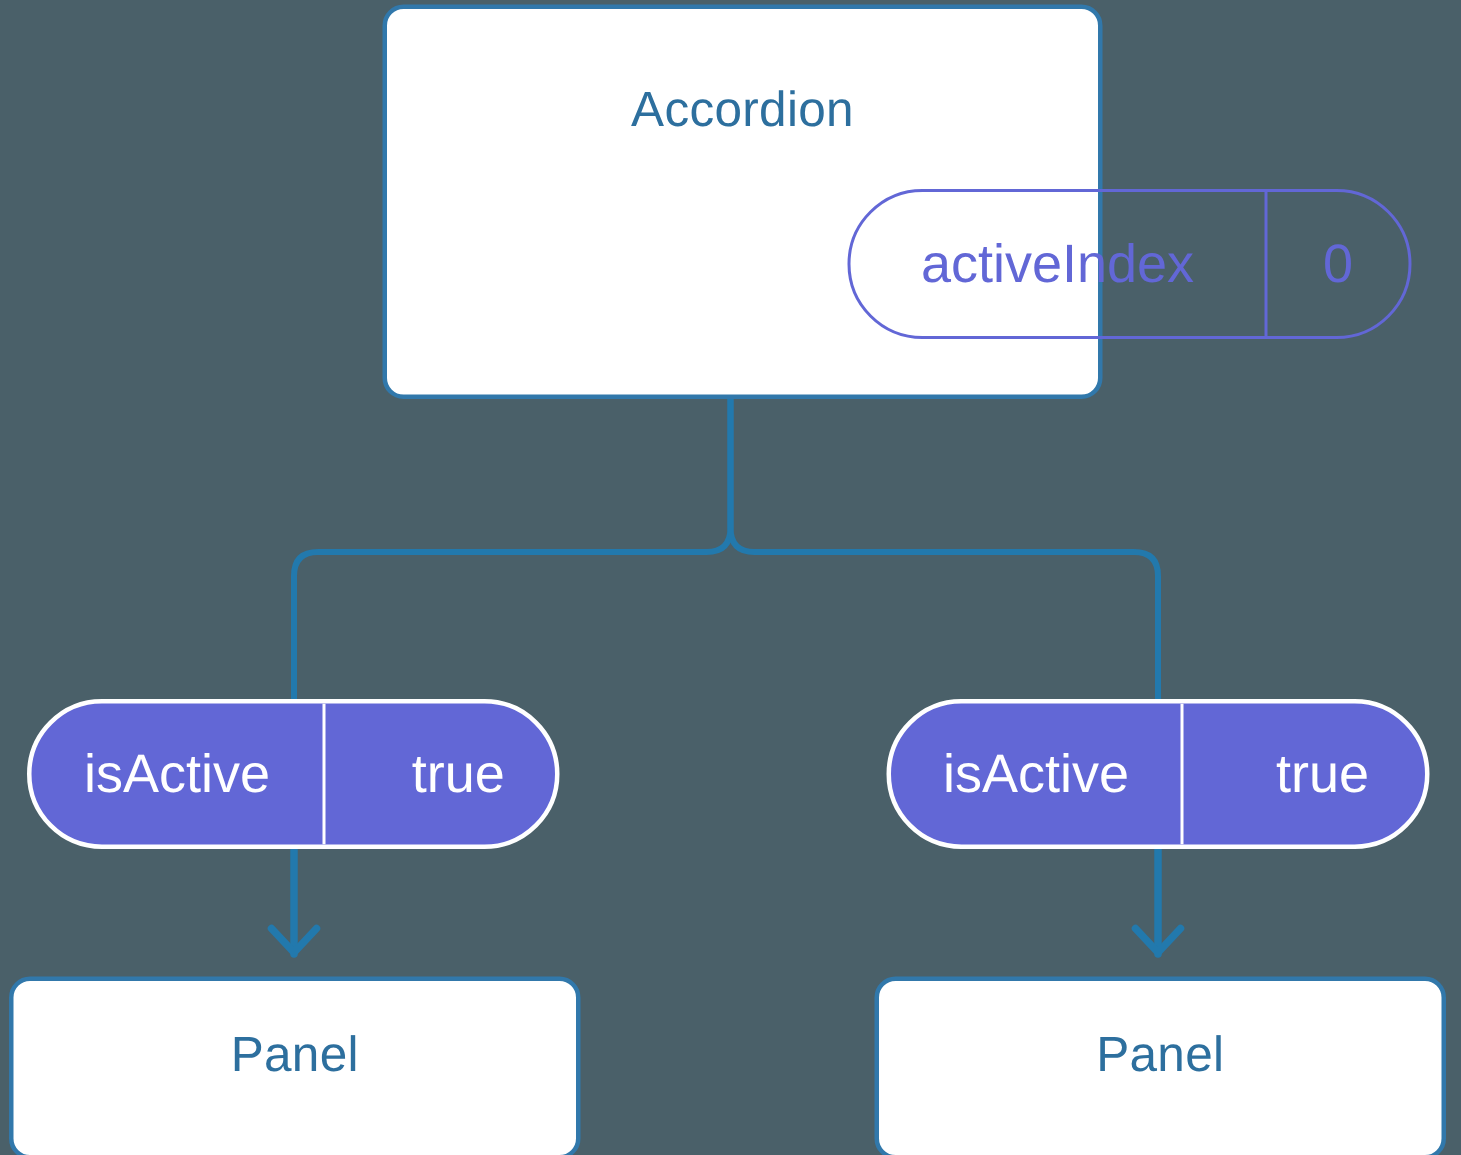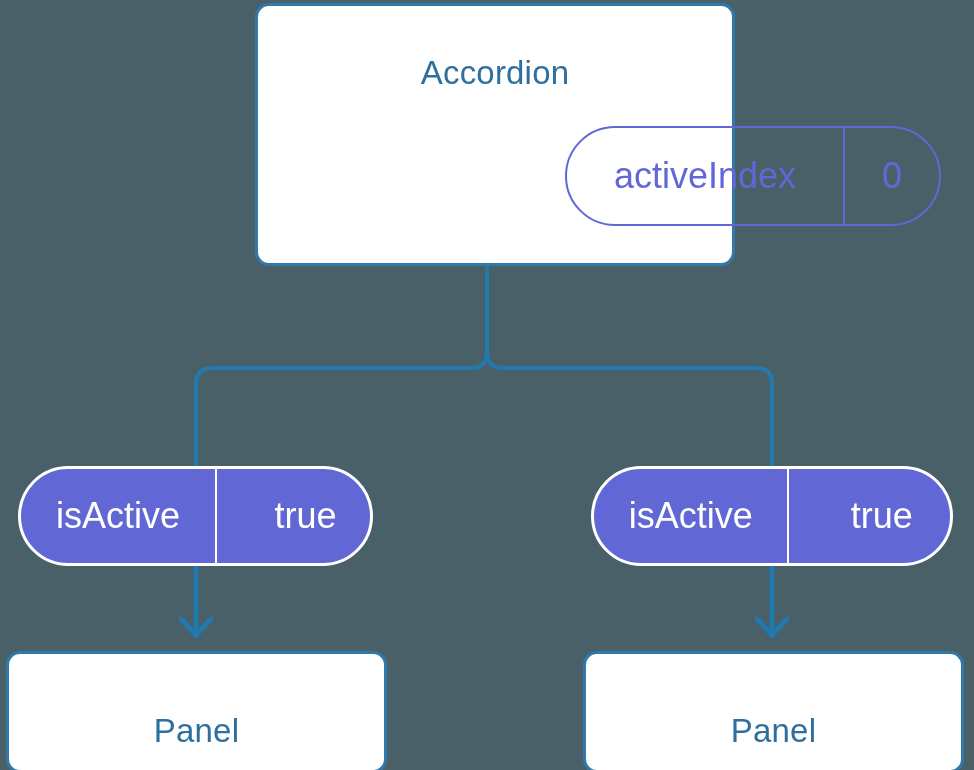--- a/index.html
+++ b/index.html
@@ -72,21 +72,21 @@
     left: 583px;
     top: 651px;
     width: 381px;
     height: 122px;
   }
   #node-panel-left .card-title,
   #node-panel-right .card-title {
     position: absolute;
     left: 0;
     right: 0;
-    top: 58px;
+    top: 30px;
   }
 
   
   .pill {
     position: absolute;
     display: flex;
     align-items: stretch;
     border-radius: 999px;
     box-sizing: border-box;
     overflow: hidden;

